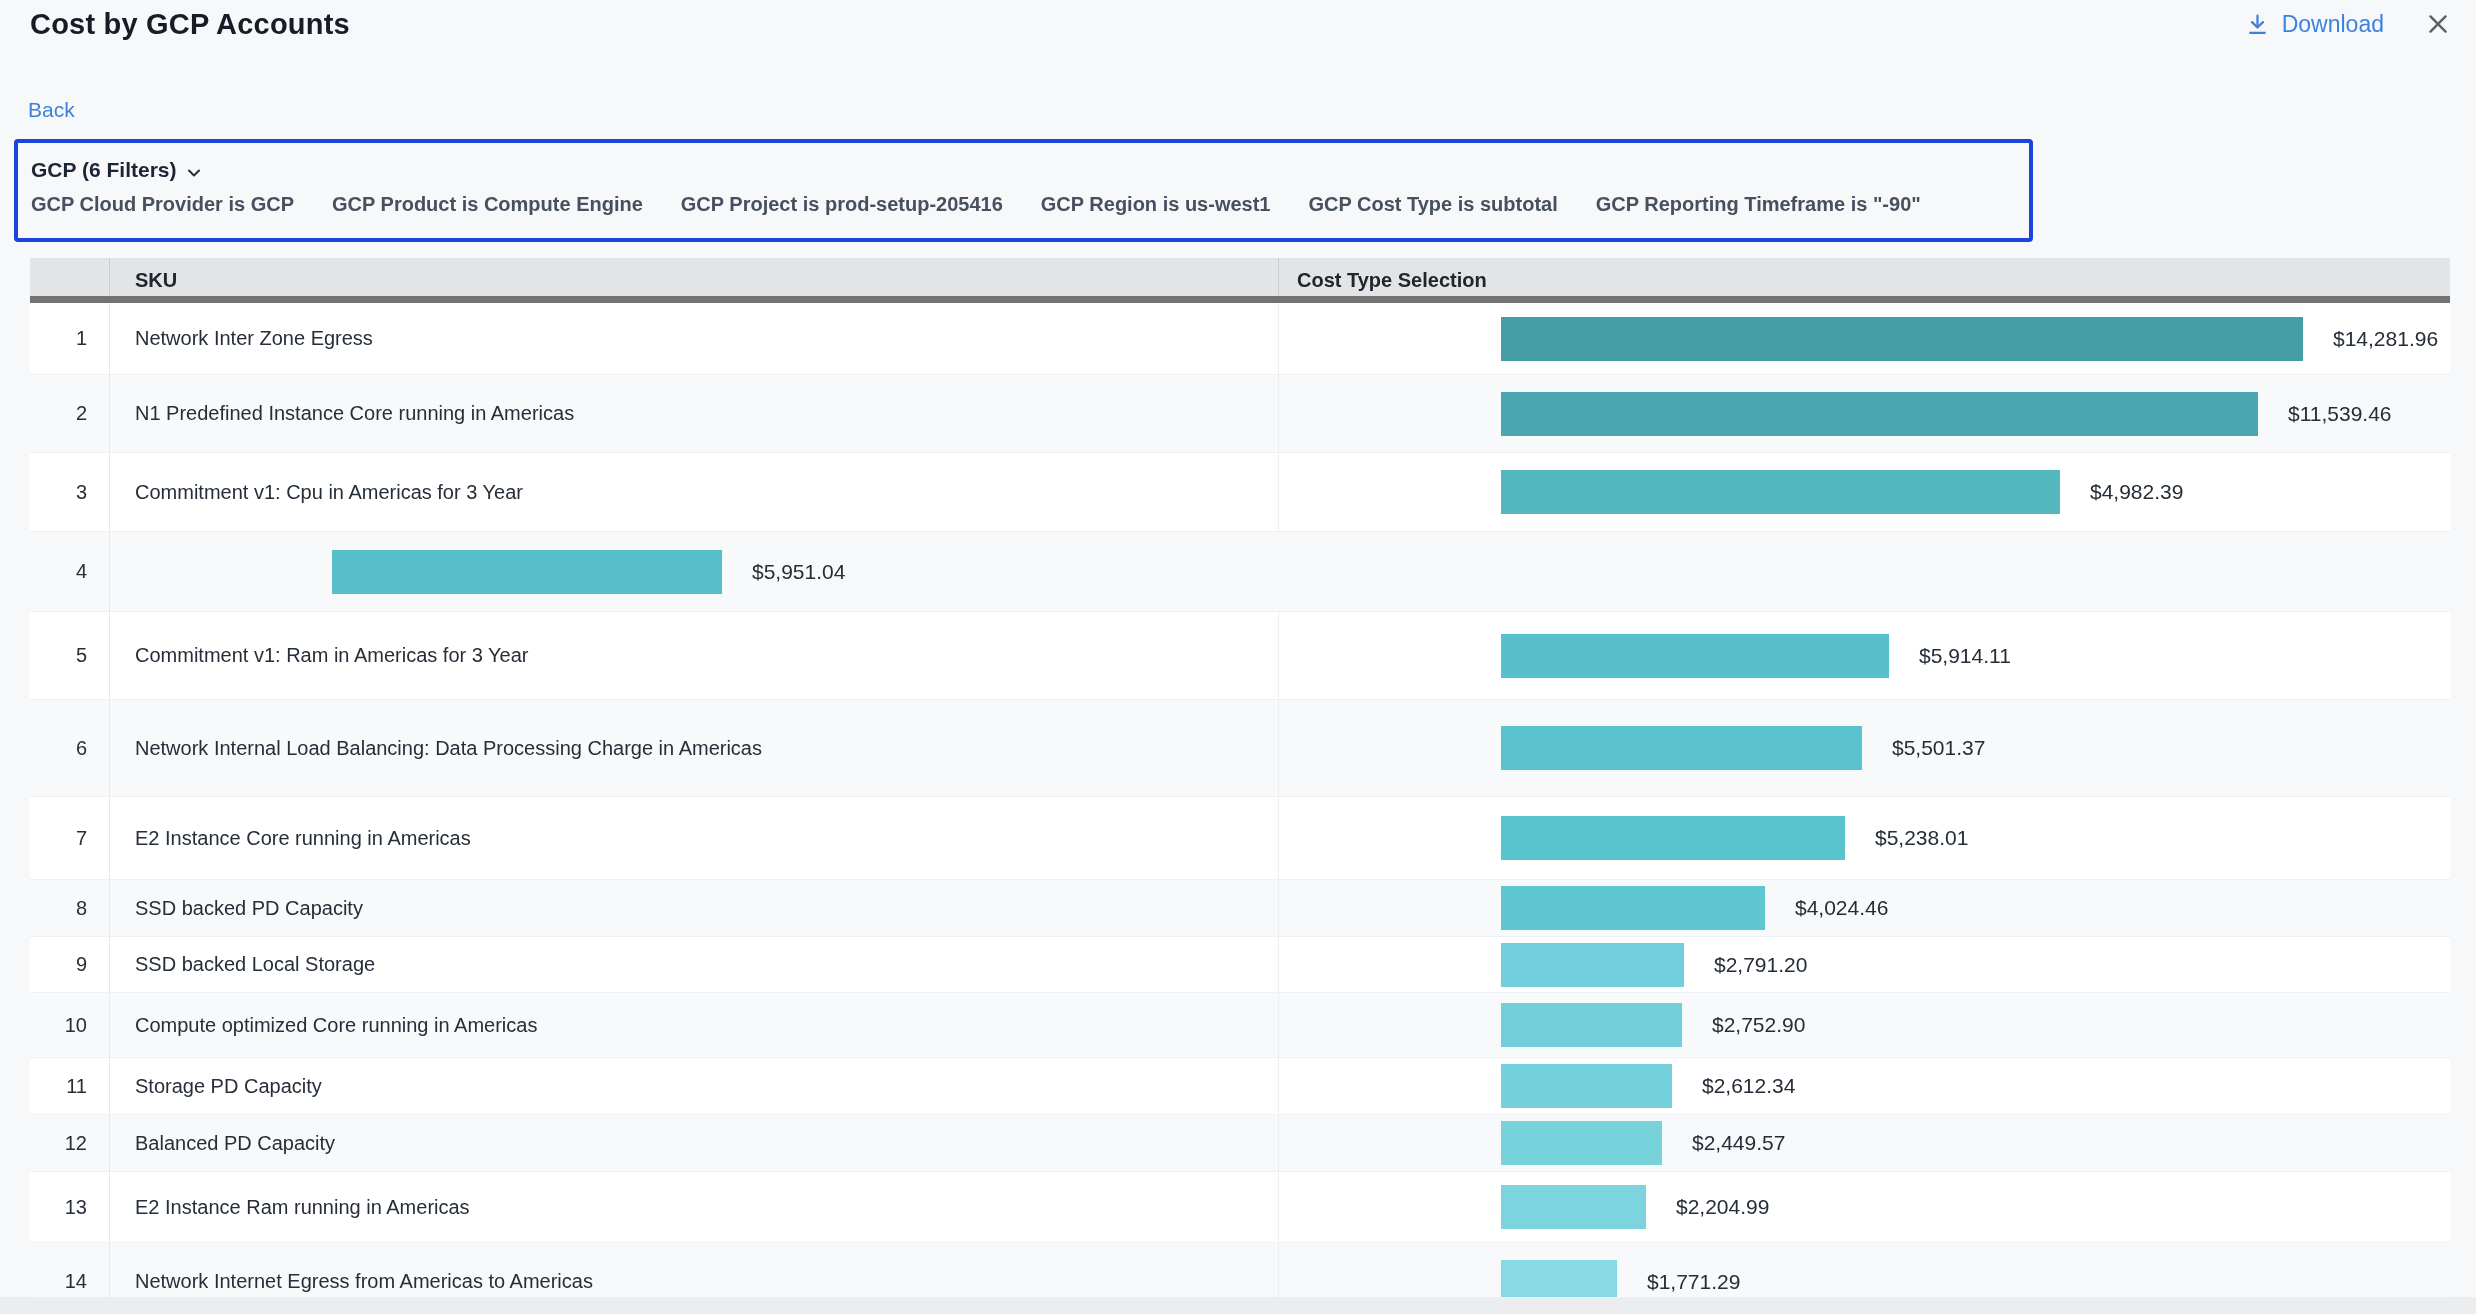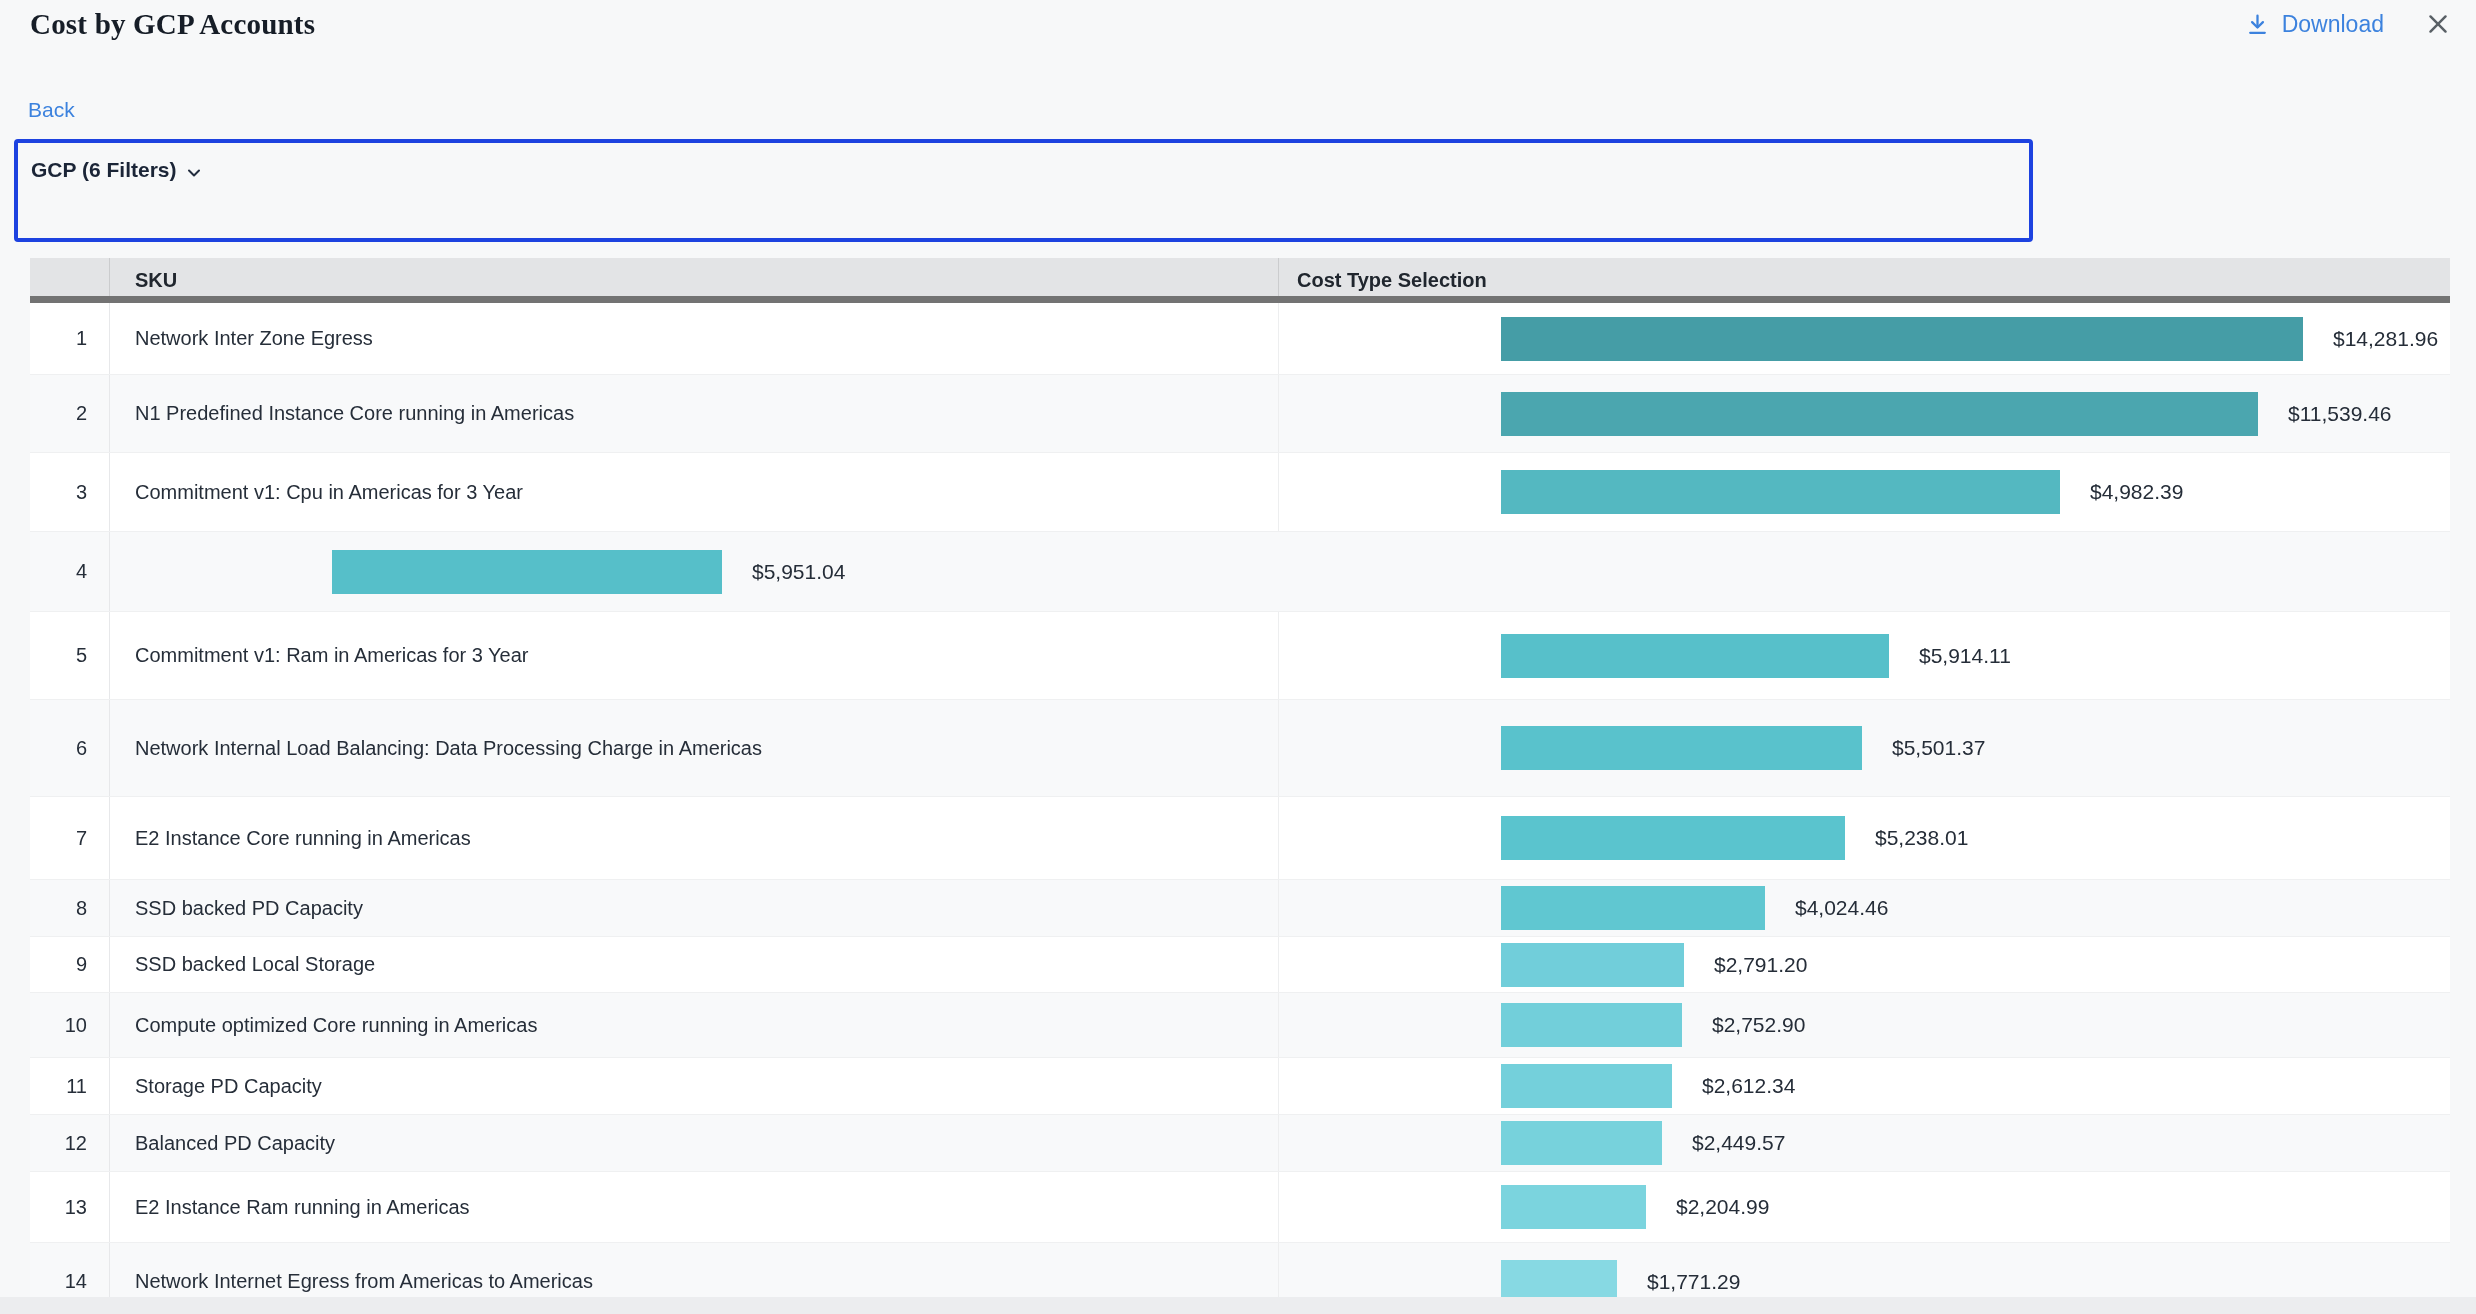--- a/index.html
+++ b/index.html
@@ -1,20 +1,20 @@
 <!DOCTYPE html>
 <html><head>
 <meta charset="utf-8">
 <style>
   html,body{margin:0;padding:0;}
   body{font-family:"Liberation Sans",sans-serif;background:#F7F8F9;}
   .page{position:relative;width:2476px;height:1314px;background:#F7F8F9;overflow:hidden;}
 
   
-  .page-title{position:absolute;left:30px;top:8px;font-size:29px;font-weight:700;color:#161D27;letter-spacing:.2px;font-family:Liberation Serif, serif;}
+  .page-title{position:absolute;left:30px;top:8px;font-size:29px;font-weight:700;color:#161D27;letter-spacing:.2px;}
   .top-actions{position:absolute;right:24px;top:10px;display:flex;align-items:center;gap:40px;}
   .download-btn{display:flex;align-items:center;gap:12px;color:#3C82DE;font-size:23px;font-weight:500;cursor:pointer;}
   .close-btn{display:flex;align-items:center;cursor:pointer;}
 
   
   .back-link{position:absolute;left:28px;top:98px;font-size:21px;color:#3C82DE;cursor:pointer;}
 
   
   .filter-box{position:absolute;left:14px;top:139px;width:1998px;height:88px;border:4px solid #1D42E0;border-radius:4px;padding:7px 0 0 13px;box-sizing:content-box;}
   .filter-summary{display:inline-flex;align-items:flex-end;gap:9px;font-size:21px;font-weight:600;color:#1B2537;cursor:pointer;height:32px;}
@@ -69,20 +69,28 @@
 
   <div class="filter-box" id="filter-box" style="border-color: rgb(29, 66, 224);">
     <div class="filter-summary">
       <span>GCP (6 Filters)</span>
       <span style="display:flex;">
         <svg width="18" height="18" viewBox="0 0 18 18" fill="none" stroke="#232D3F" stroke-width="2" stroke-linecap="round" stroke-linejoin="round">
           <path d="M4 6.5 9 11.5 14 6.5"></path>
         </svg>
       </span>
     </div>
+    <div class="filter-chips" id="filter-chips">
+        <div class="chip">GCP Cloud Provider is GCP</div>
+        <div class="chip">GCP Product is Compute Engine</div>
+        <div class="chip">GCP Project is prod-setup-205416</div>
+        <div class="chip">GCP Region is us-west1</div>
+        <div class="chip">GCP Cost Type is subtotal</div>
+        <div class="chip">GCP Reporting Timeframe is "-90"</div>
+      </div>
   </div>
 
   <div class="cost-table">
     <div class="thead">
       <div class="th th-num"></div>
       <div class="th th-sku">SKU</div>
       <div class="th th-chart">Cost Type Selection</div>
     </div>
     <div id="tbody">
         <div class="row" style="height: 72px;">

